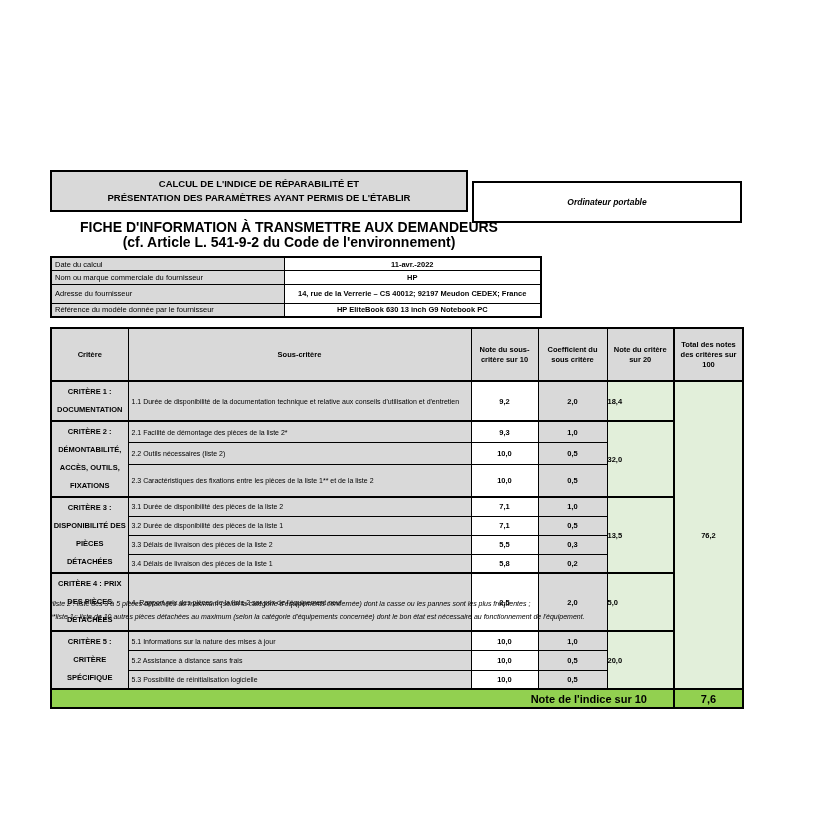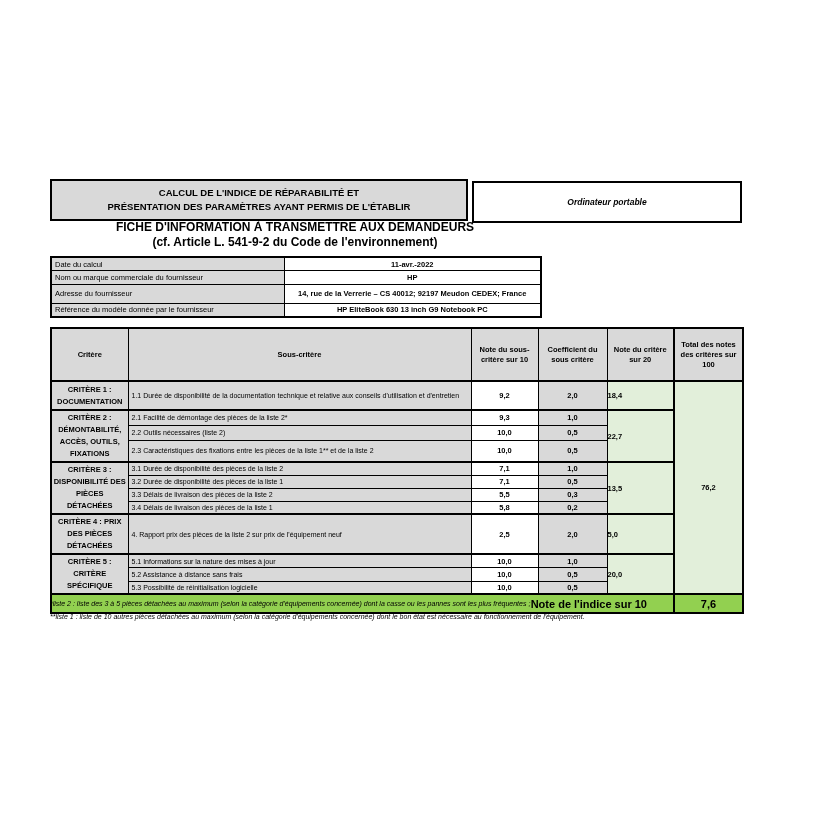--- a/index.html
+++ b/index.html
@@ -4,45 +4,45 @@
 <style>
   * { margin:0; padding:0; box-sizing:border-box; }
   html,body { background:#fff; }
   body { font-family:"Liberation Sans","DejaVu Sans",sans-serif; color:#000; }
   .canvas { position:relative; width:815px; height:815px; background:#fff; overflow:hidden; }
 
   
   .header-row { position:absolute; left:50px; top:170px; display:flex; }
   .title-box { width:418px; height:42px; background:#d9d9d9; border:2px solid #000;
                display:flex; flex-direction:column; justify-content:center; text-align:center;
-               font-weight:bold; font-size:9.5px; line-height:14px;margin-top:9px; }
+               font-weight:bold; font-size:9.5px; line-height:14px; }
   .category-box { width:270px; height:42px; margin-left:4px; background:#fff; border:2px solid #000;
                   display:flex; align-items:center; justify-content:center;
                   font-weight:bold; font-style:italic; font-size:8.5px;margin-top:11px; }
 
   
-  .fiche { position:absolute; left:50px; top:220px; width:490px; text-align:center;
-           font-weight:bold; font-size:12px; line-height:15px; }
+  .fiche { position:absolute; left:44px; top:220px; width:490px; text-align:center;
+           font-weight:bold; font-size:14px; line-height:15px; }
 
   
   .info-table { position:absolute; left:50px; top:256px; border-collapse:collapse;
                 border:2px solid #000; table-layout:fixed;padding-left:35px; }
   .info-table td { border:1px solid #000; font-size:7.5px; vertical-align:middle; }
   .info-table td.lbl { width:233px; background:#d9d9d9; padding-left:3px; }
   .info-table td.val { width:257px; text-align:center; font-weight:bold; }
 
   
   .main-table { position:absolute; left:50px; top:327px; border-collapse:collapse;
                 border:2px solid #000; table-layout:fixed; }
   .main-table th, .main-table td { border:1px solid #000; vertical-align:middle; }
   .main-table th { background:#d9d9d9; font-size:7.5px; font-weight:bold; line-height:10px;
                    padding:2px; border-bottom:2px solid #000; text-align:center; }
   .main-table th.total-h { border-left:2px solid #000; }
   td.crit  { background:#d9d9d9; font-weight:bold; font-size:7.5px; text-align:center;
-             line-height:12px; padding:1px; }
+             line-height:18px; padding:1px; }
   td.sub   { background:#d9d9d9; font-size:7px; line-height:9px; padding:1px 3px; text-align:left; }
   td.note  { background:#ffffff; text-align:center; font-weight:bold; font-size:7.5px; }
   td.coef  { background:#d9d9d9; text-align:center; font-weight:bold; font-size:7.5px; }
   td.n20   { background:#e2efda; font-weight:bold; font-size:7.5px; }
   td.total { background:#e2efda; text-align:center; font-weight:bold; font-size:7.5px;
              border-left:2px solid #000; }
   tr.grp > td { border-top:2px solid #000; }
   tr.index-row td { background:#92d050; border-top:2px solid #000; }
   td.index-label { text-align:right; font-weight:bold; font-size:11px; padding-right:26px; }
   td.index-value { text-align:center; font-weight:bold; font-size:11px; border-left:2px solid #000;margin-left:16px; }
@@ -120,21 +120,21 @@
         <td class="coef">2,0</td>
         <td class="n20">18,4</td>
         <td class="total" rowspan="12">76,2</td>
       </tr>
 
       <tr class="grp" style="height:13px">
         <td class="crit" rowspan="3">CRITÈRE 2 : DÉMONTABILITÉ, ACCÈS, OUTILS, FIXATIONS</td>
         <td class="sub">2.1 Facilité de démontage des pièces de la liste 2*</td>
         <td class="note">9,3</td>
         <td class="coef">1,0</td>
-        <td class="n20" rowspan="3">22,7</td>
+        <td class="n20" rowspan="3">32,0</td>
       </tr>
       <tr style="height:13px">
         <td class="sub">2.2 Outils nécessaires (liste 2)</td>
         <td class="note">10,0</td>
         <td class="coef">0,5</td>
       </tr>
       <tr style="height:19px">
         <td class="sub">2.3 Caractéristiques des fixations entre les pièces de la liste 1** et de la liste 2</td>
         <td class="note">10,0</td>
         <td class="coef">0,5</td>

